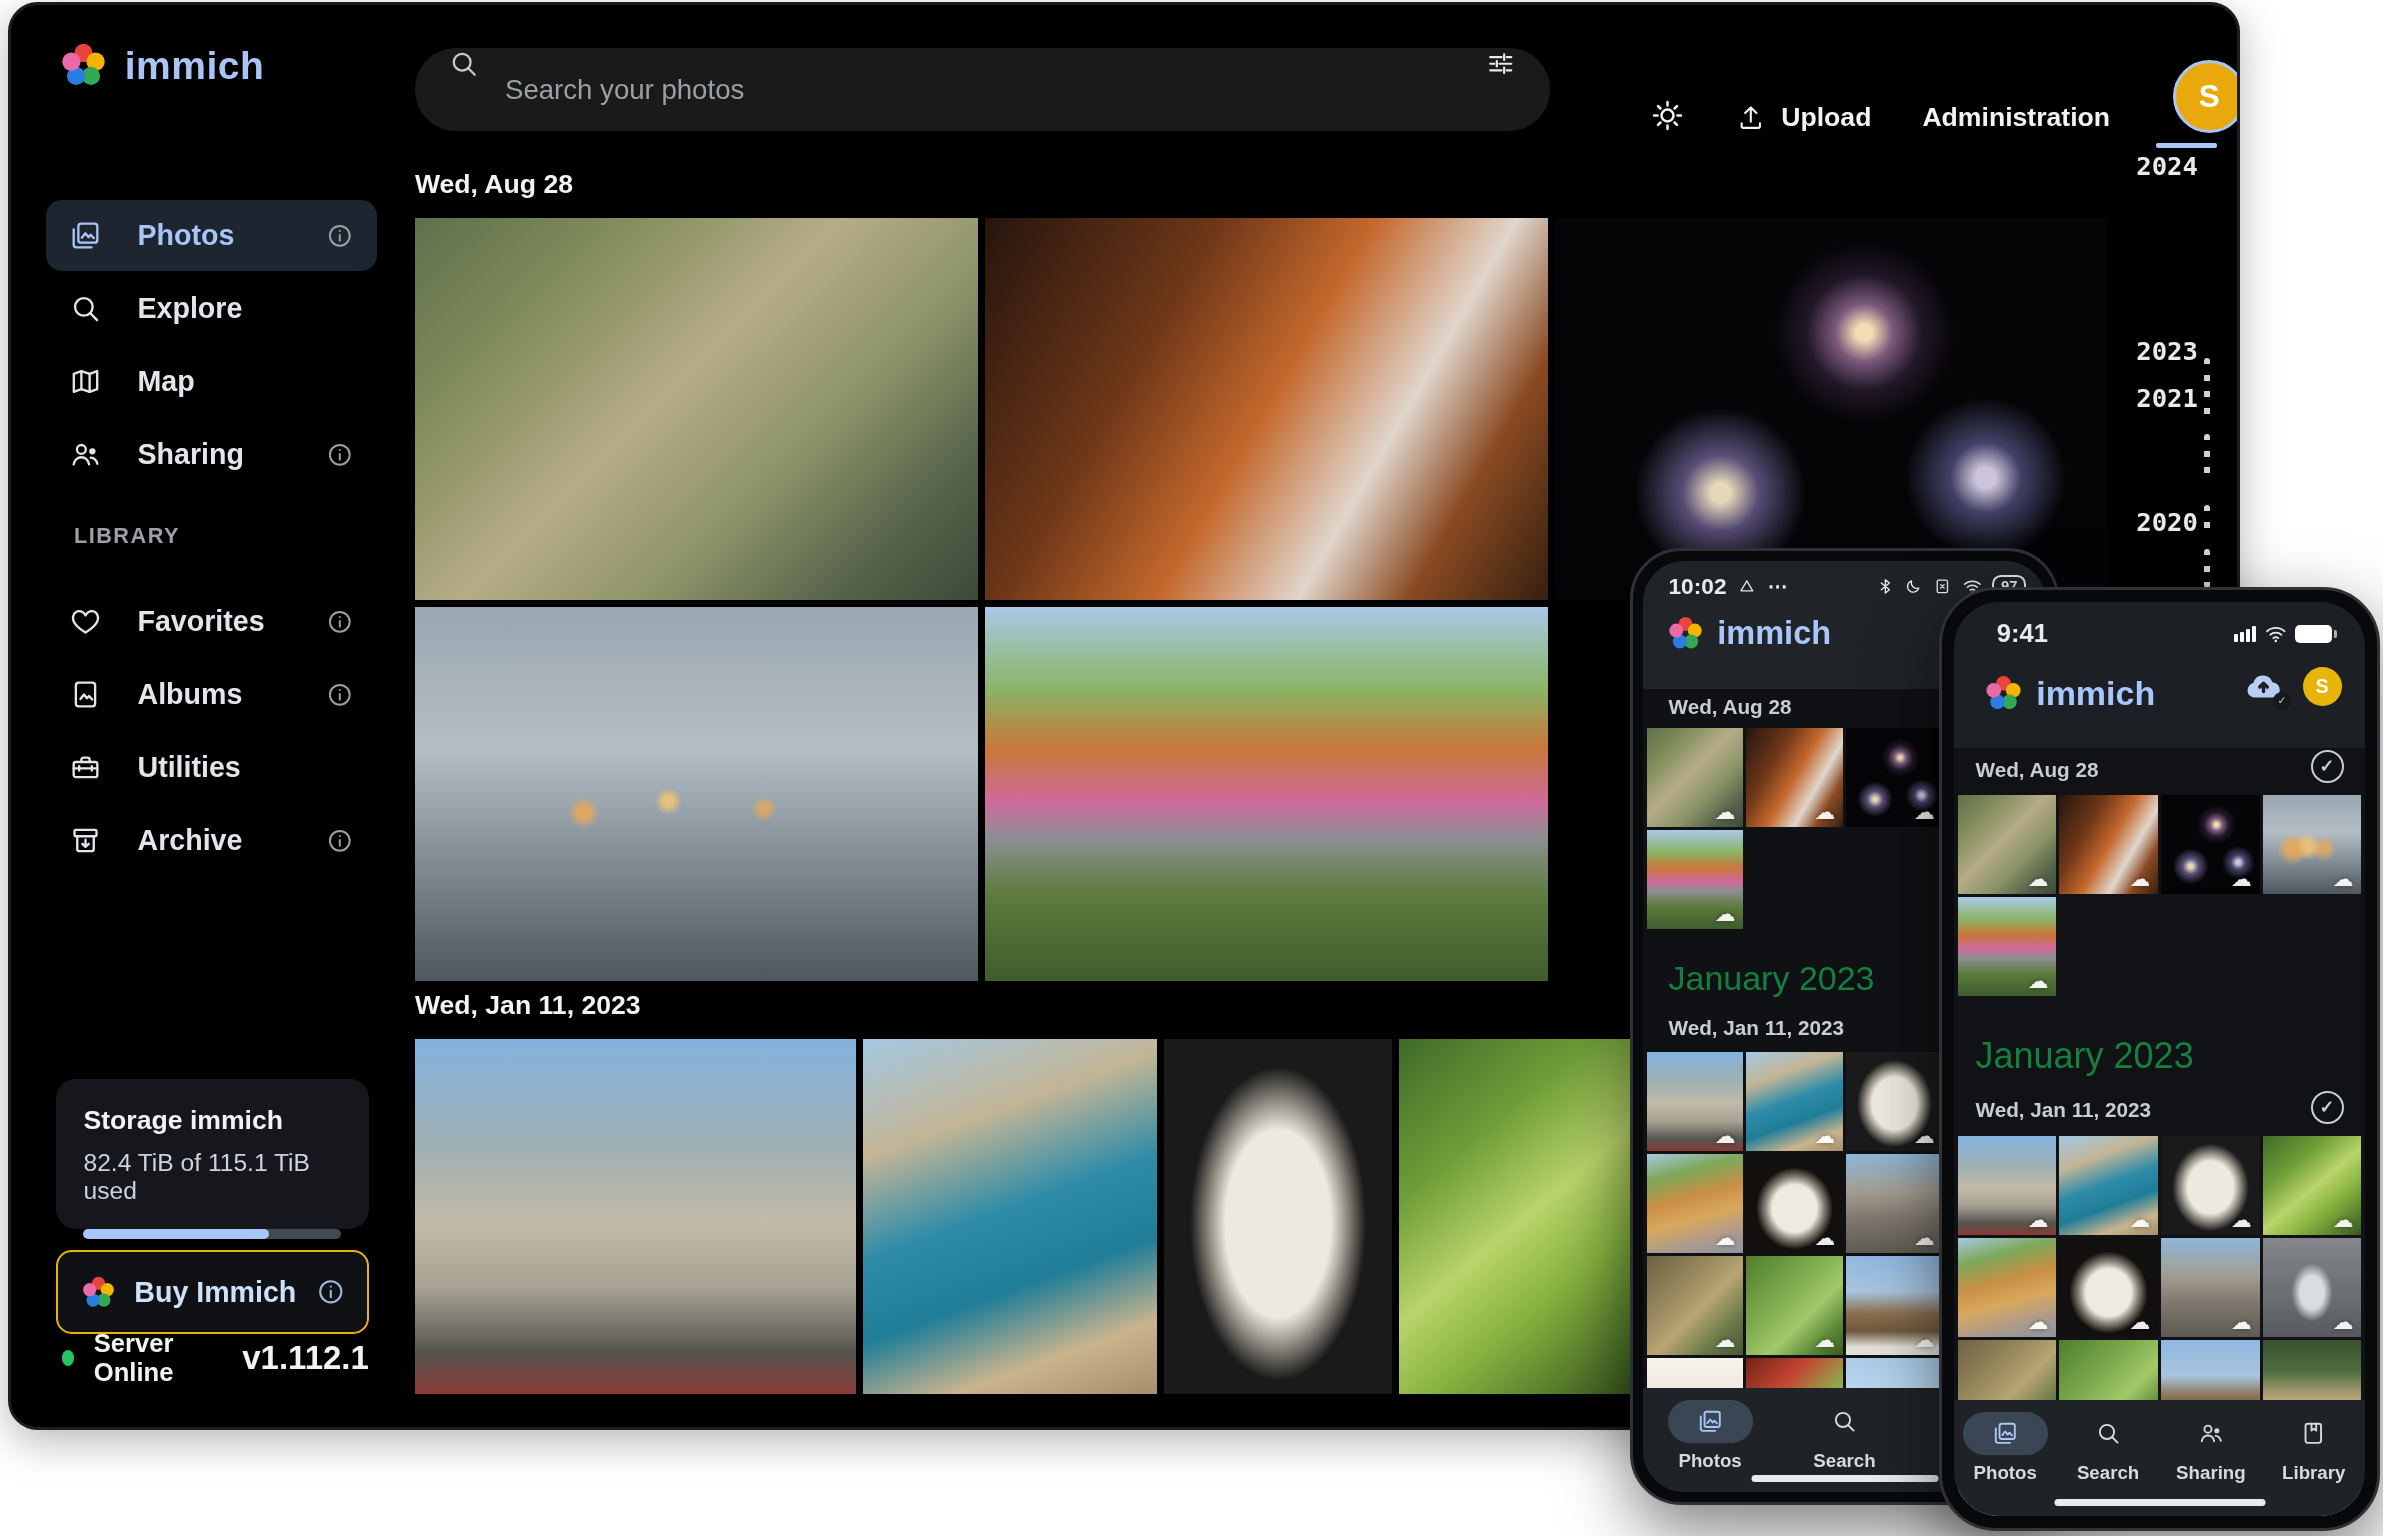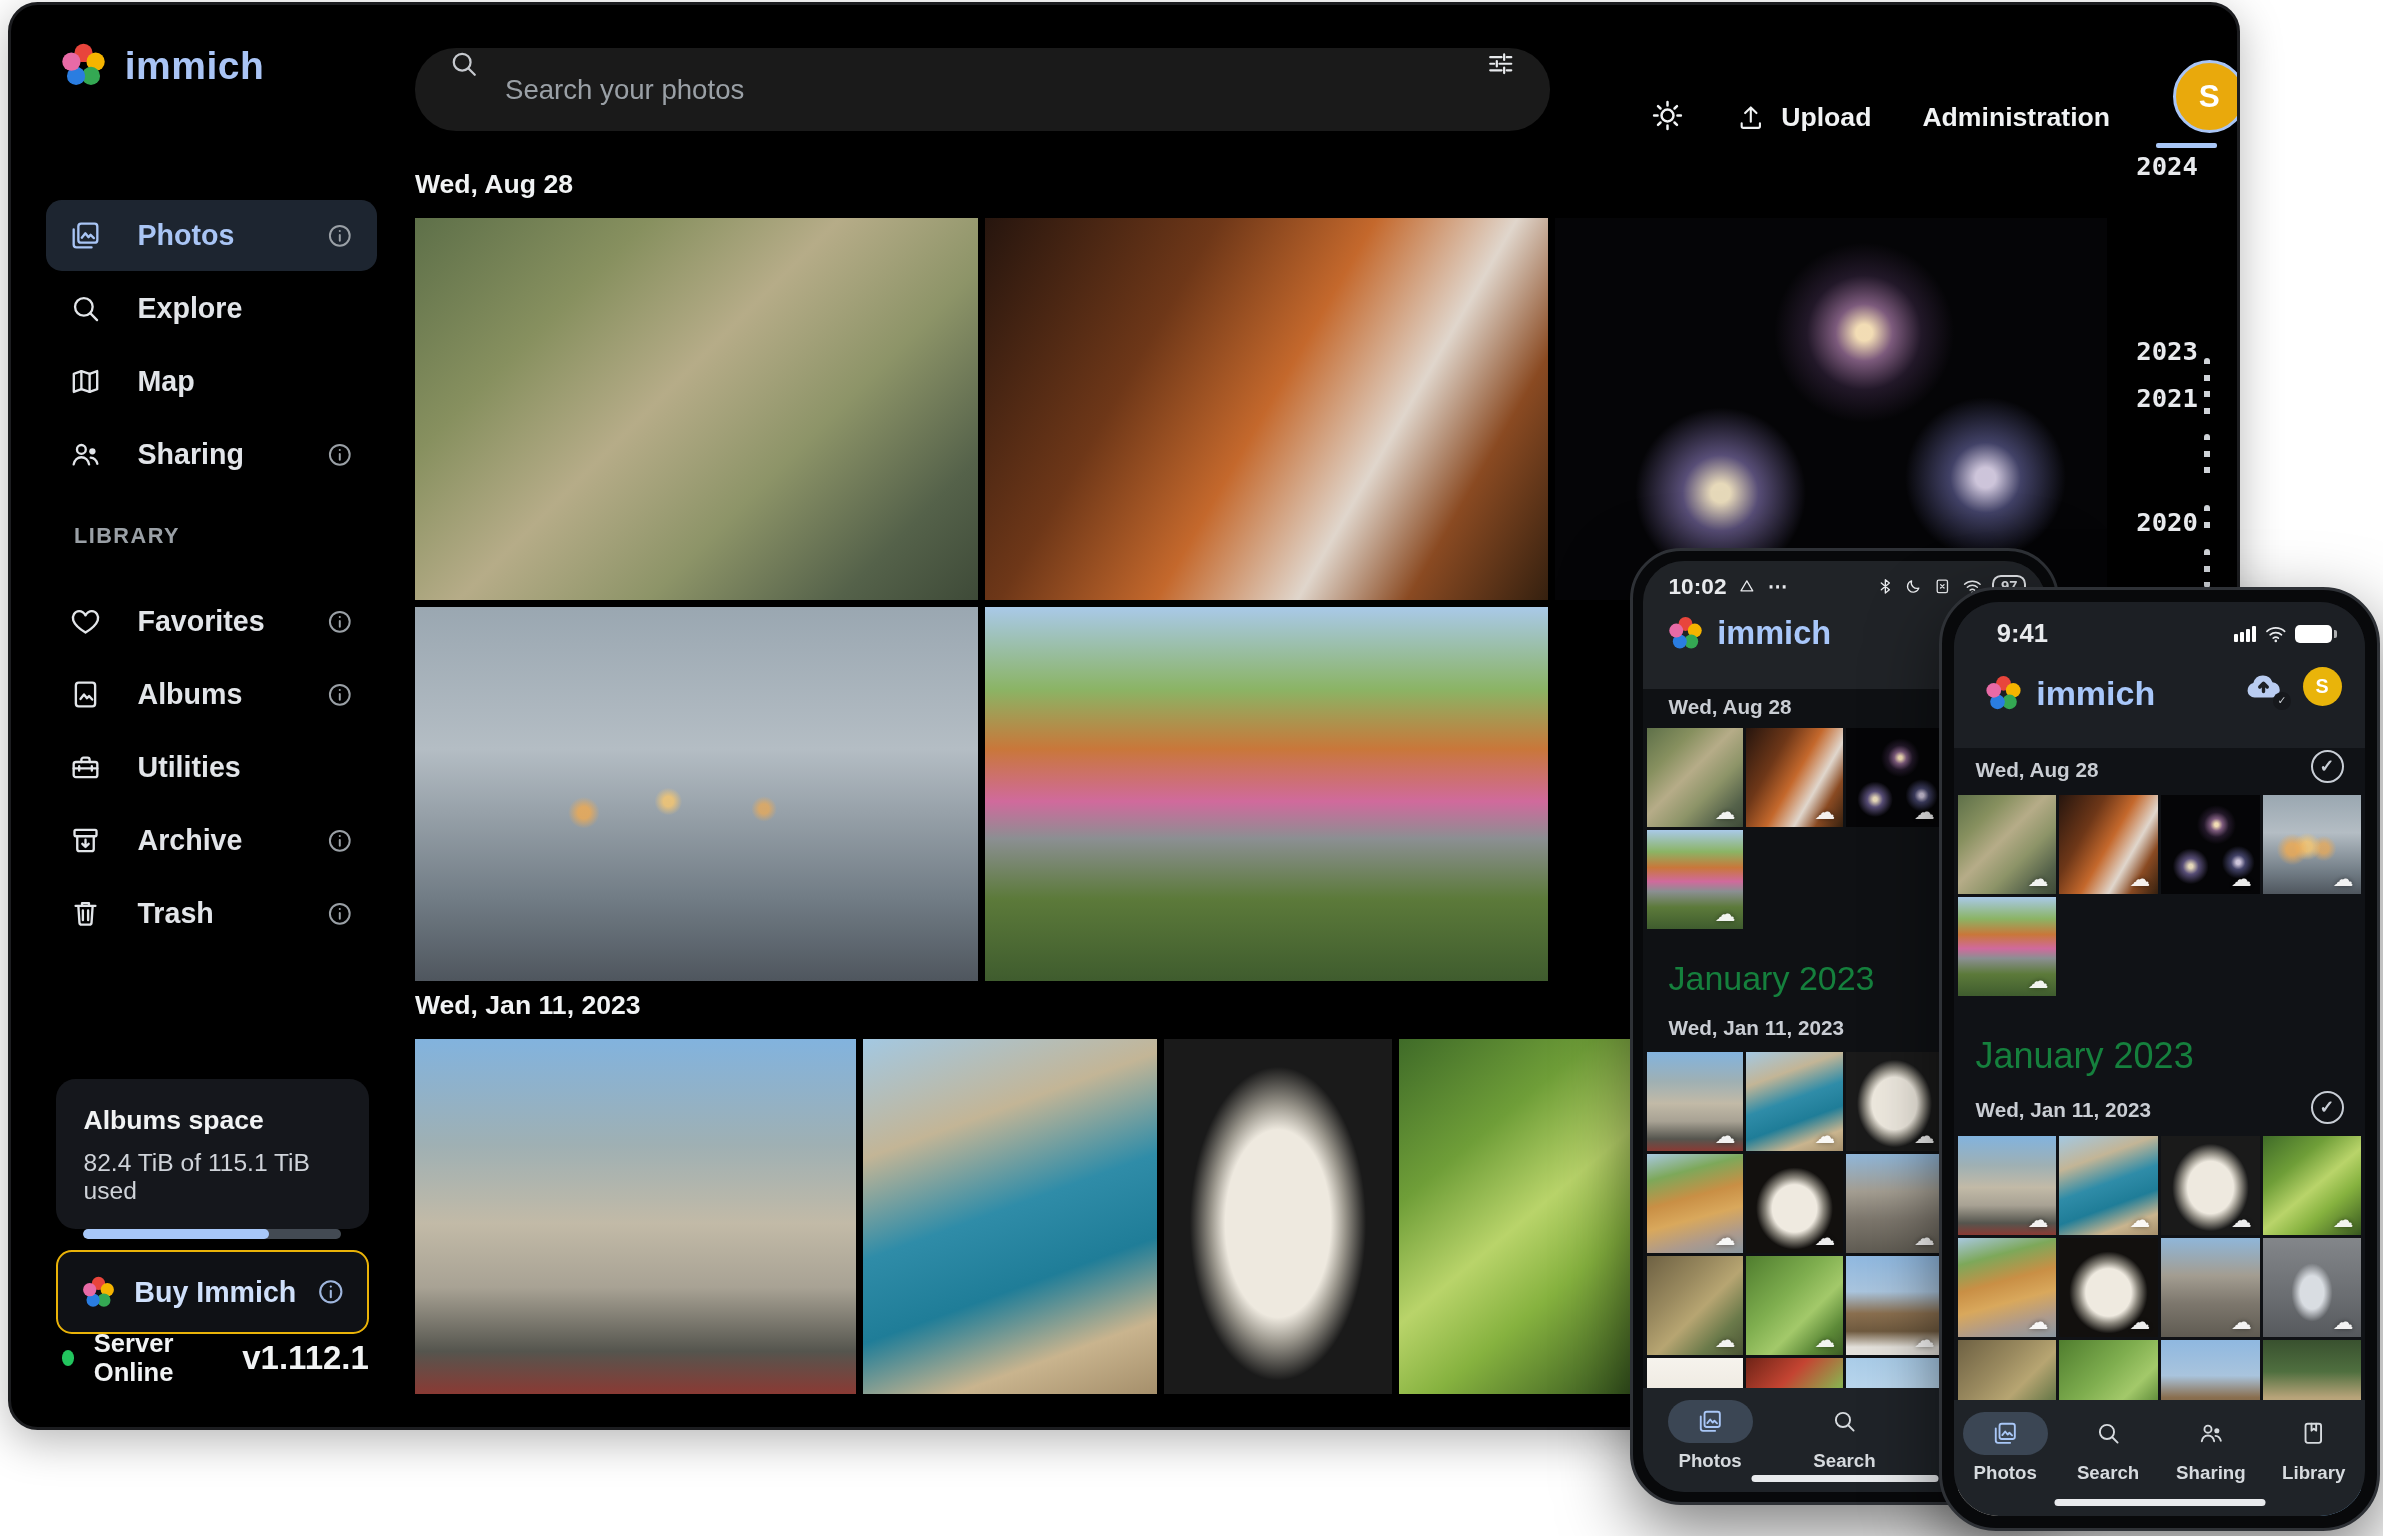--- a/index.html
+++ b/index.html
@@ -304,32 +304,23 @@
   </div>
   <div class="nav" style="top:800px">
     <svg class="ic" width="33" height="33" viewBox="0 0 34 34">
         <use href="#sym-archive"></use>
       </svg>
     <span class="nlabel">Archive</span>
     <svg class="ic ninfo" width="27.6" height="27.6" viewBox="0 0 28 28">
         <use href="#sym-info"></use>
       </svg>
   </div>
-  <div class="nav" style="top:873px">
-    <svg class="ic" width="33" height="33" viewBox="0 0 34 34">
-        <use href="#sym-trash"></use>
-      </svg>
-    <span class="nlabel">Trash</span>
-    <svg class="ic ninfo" width="27.6" height="27.6" viewBox="0 0 28 28">
-        <use href="#sym-info"></use>
-      </svg>
-  </div>
 
   <div class="storage">
-    <div class="st-title">Albums space</div>
+    <div class="st-title">Storage immich</div>
     <div class="st-usage">82.4 TiB of 115.1 TiB used</div>
     <div class="st-track">
         <div class="st-fill" id="st-fill" style="width: 72%;"></div>
       </div>
   </div>
   <div class="buy">
     <svg class="ic" width="37" height="37" viewBox="0 0 38 38">
         <use href="#sym-flower"></use>
       </svg>
     <span class="blabel">Buy Immich</span>

